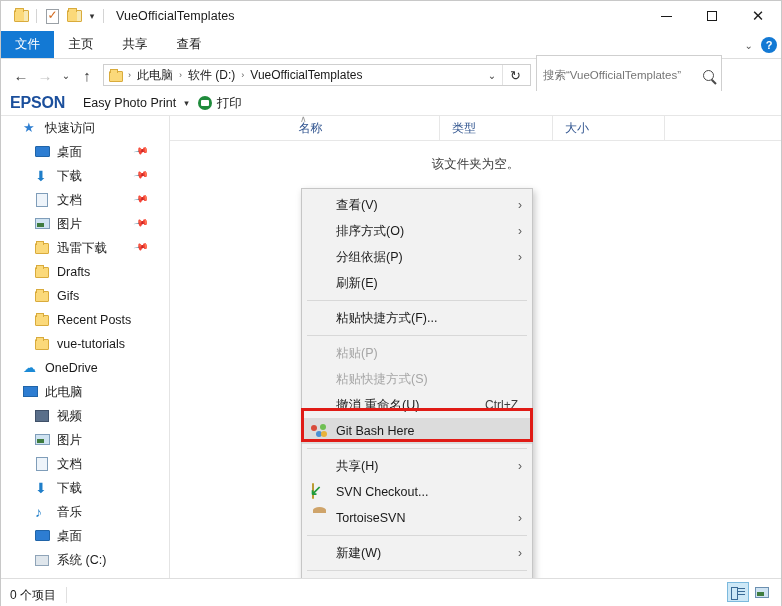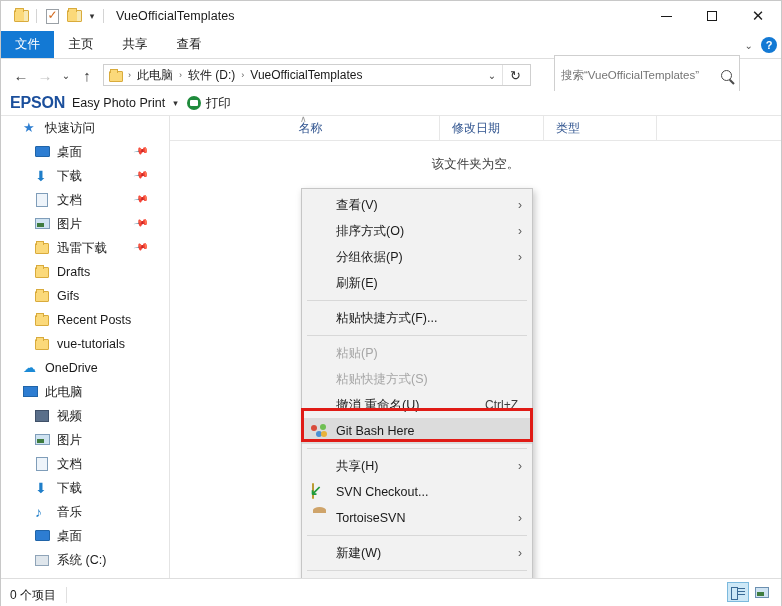--- a/index.html
+++ b/index.html
@@ -100,21 +100,21 @@
   }
   .crumbs { display:flex; align-items:center; flex:1; gap:0; overflow:hidden; }
   .crumb { font-size:12px; color:#1a1a1a; padding: 0 3px; white-space:nowrap; }
   .crumb-sep { font-size:9px; color:#5a5a5a; padding:0 3px; }
   .crumb-folder { margin-right:2px; }
   .addr-caret { font-size:10px; color:#444; padding: 0 6px; }
   .addr-divider { width:1px; height:20px; background:#e2e2e2; }
   .refresh { font-size:13px; color:#333; padding: 0 7px; }
   .searchbox {
     flex:0 0 auto; width: 186px; height:40px; border:1px solid #cfcfcf; background:#fff;
-    display:flex; align-items:center; padding: 0 4px 0 6px; margin-left: 23px;
+    display:flex; align-items:center; padding: 0 4px 0 6px; margin-left: 5px;
   }
   .searchbox input {
     flex:1; border:none; outline:none; font-size:11.5px; color:#6d6d6d;
     font-family:"Liberation Sans", sans-serif; background:transparent;
   }
   .mag {
     width:11px; height:11px; border:1.6px solid #4a4a4a; border-radius:50%;
     position:relative; margin-right:3px;
   }
   .mag::after{
@@ -122,21 +122,21 @@
     background:#4a4a4a; transform:rotate(45deg);
   }
 
   
   .epsonbar {
     position:absolute; left:0; top:90px; width:780px; height:25px;
     background:#ffffff; display:flex; align-items:center; padding-left:9px;
     border-bottom:1px solid #e6e6e6;
   }
   .epson-logo { font-size:16px; font-weight:bold; color:#1b4f9c; letter-spacing:-0.2px; }
-  .epson-txt { font-size:12.5px; color:#1a1a1a; margin-left:7px; }
+  .epson-txt { font-size:12.5px; color:#1a1a1a; margin-left:18px; }
   .epson-caret { font-size:9px; color:#333; margin-left:8px; }
   .print-ico {
     width:14px; height:14px; border-radius:50%; background:#1f8b3c; margin-left:9px;
     position:relative;
   }
   .print-ico::after{
     content:""; position:absolute; left:3px; top:4px; width:8px; height:6px;
     background:#fff; border-radius:1px;
   }
   .print-txt { font-size:12.5px; color:#1a1a1a; margin-left:5px; }
@@ -526,22 +526,22 @@
   </div>
 
   <div class="splitter"></div>
 
   <div class="filepane">
     <div class="colhdr">
       <div class="col c1">
         <span>名称</span>
         <span class="sortcaret">∧</span>
       </div>
-      <div class="col c2">修改日期</div>
       <div class="col c3">类型</div>
+      <div class="col c4">大小</div>
     </div>
     <div class="hdr-underline"></div>
     <div class="emptytxt">该文件夹为空。</div>
   </div>
 
   <div class="ctxmenu" id="ctxmenu">
       <div class="mi">
         <span>查看(V)</span>
         <span class="sub">›</span>
       </div>

